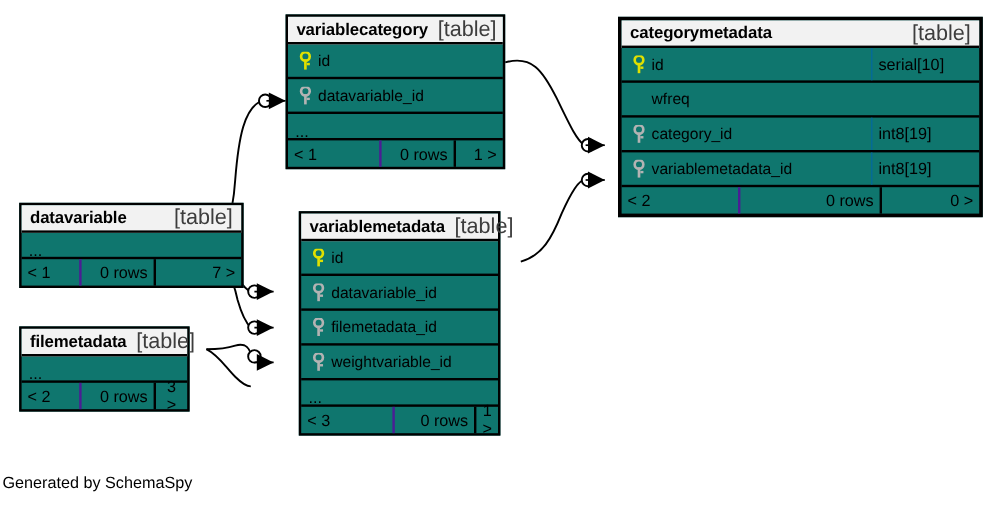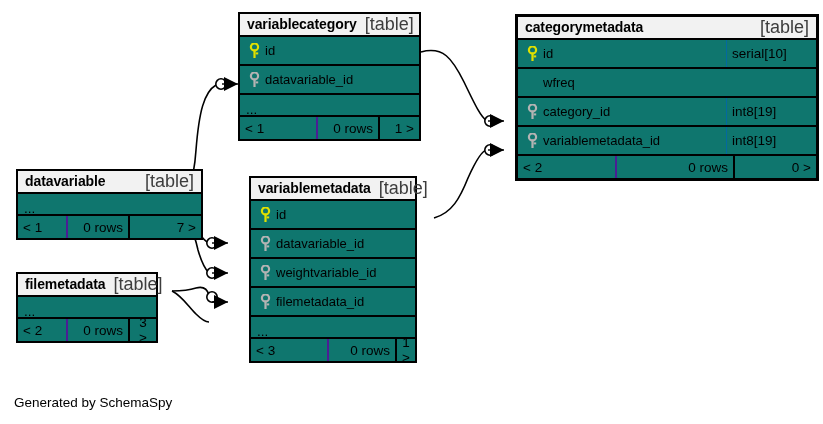--- a/index.html
+++ b/index.html
@@ -127,21 +127,21 @@
     box-sizing: border-box;
     height: 100%;
     padding: 0 5px;
   }
   .f-left  { justify-content: flex-start; }
   .f-mid   { justify-content: flex-end; border-left: 2px solid #4c1d95; }
   .f-right { justify-content: flex-end; border-left: 2px solid #000000; }
   
   #caption {
     position: absolute;
-    left: 14px;
+    left: 2px;
     top: 395px;
     font-size: 13.5px;
     color: #000000;
     white-space: nowrap;
   }
 </style>
 </head>
 <body>
 
 <div id="canvas">
@@ -360,33 +360,33 @@
     </div>
     <div class="t-row">
       <div class="t-col-name">
         <span class="keyslot">
           <svg width="11" height="16" viewBox="0 0 11 16">
             <circle cx="5.5" cy="4" r="3.6" fill="none" stroke="#b3b3b3" stroke-width="2.2"></circle>
             <rect x="4.4" y="6.4" width="2.2" height="8.6" fill="#b3b3b3"></rect>
             <rect x="6.6" y="9.4" width="2.6" height="2" fill="#b3b3b3"></rect>
           </svg>
         </span>
+        <span class="col-label">filemetadata_id</span>
+      </div>
+    </div>
+    <div class="t-row">
+      <div class="t-col-name">
+        <span class="keyslot">
+          <svg width="11" height="16" viewBox="0 0 11 16">
+            <circle cx="5.5" cy="4" r="3.6" fill="none" stroke="#b3b3b3" stroke-width="2.2"></circle>
+            <rect x="4.4" y="6.4" width="2.2" height="8.6" fill="#b3b3b3"></rect>
+            <rect x="6.6" y="9.4" width="2.6" height="2" fill="#b3b3b3"></rect>
+          </svg>
+        </span>
         <span class="col-label">weightvariable_id</span>
-      </div>
-    </div>
-    <div class="t-row">
-      <div class="t-col-name">
-        <span class="keyslot">
-          <svg width="11" height="16" viewBox="0 0 11 16">
-            <circle cx="5.5" cy="4" r="3.6" fill="none" stroke="#b3b3b3" stroke-width="2.2"></circle>
-            <rect x="4.4" y="6.4" width="2.2" height="8.6" fill="#b3b3b3"></rect>
-            <rect x="6.6" y="9.4" width="2.6" height="2" fill="#b3b3b3"></rect>
-          </svg>
-        </span>
-        <span class="col-label">filemetadata_id</span>
       </div>
     </div>
     <div class="ellipsis-row">
       <span>...</span>
     </div>
     <div class="t-foot">
       <div class="f-left" style="width:84px;">&lt; 3</div>
       <div class="f-mid" style="width:74px;">0 rows</div>
       <div class="f-right" style="flex:1;">1 &gt;</div>
     </div>

